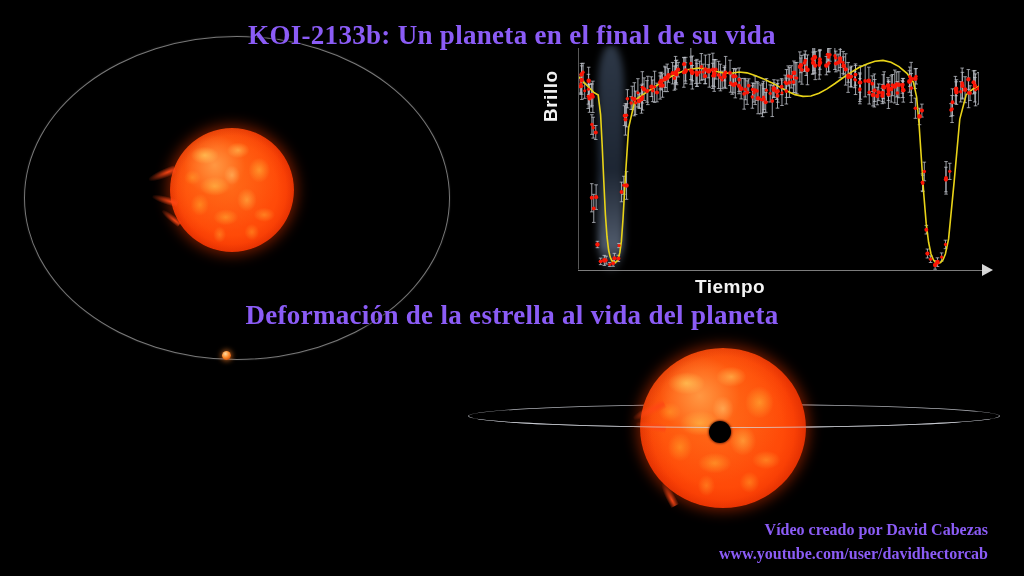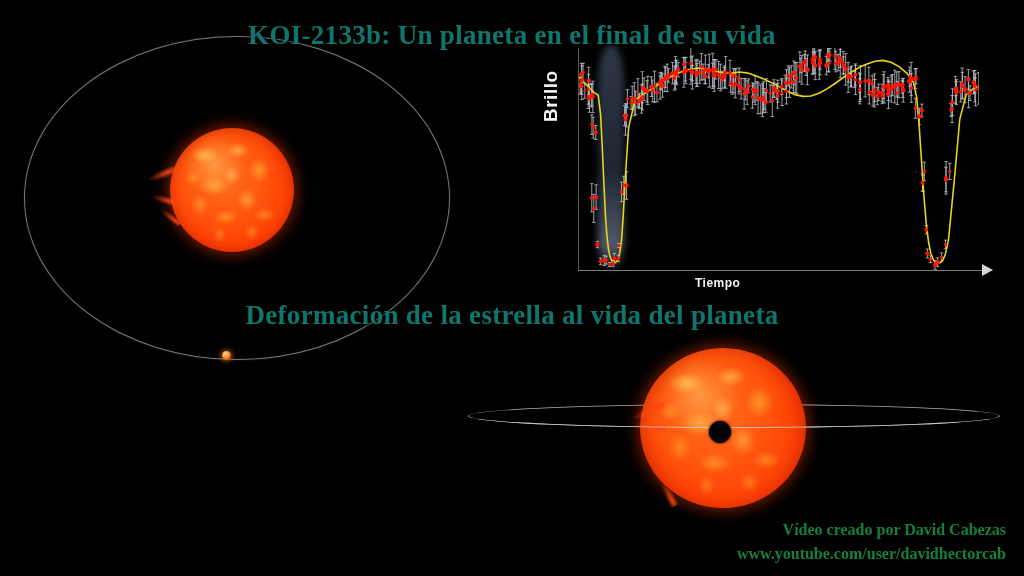--- a/index.html
+++ b/index.html
@@ -9,42 +9,42 @@
     width:1024px; height:576px;
     position:relative; overflow:hidden;
     background:#000000;
     font-family:"Liberation Serif", serif;
   }
   #stage { position:absolute; inset:0; background:#000; }
 
   
   .title-serif {
     position:absolute;
-    color:#0f766e;
+    color:#8b5cf6;
     font-family:"Liberation Serif", serif;
     font-weight:700;
     text-align:center;
     white-space:nowrap;
     text-shadow:0 0 3px rgba(0,0,0,0.9), 1px 1px 2px rgba(0,0,0,0.95);
     letter-spacing:0.3px;
   }
   #main-title {
     left:0; right:0; top:20px;
     font-size:27px;
   }
   #subtitle-deformacion {
     left:0; right:0; top:300px;
     font-size:27px;
   }
 
   
   .credit {
     position:absolute;
-    right:18px;
-    color:#15803d;
+    right:36px;
+    color:#8b5cf6;
     font-family:"Liberation Serif", serif;
     font-weight:700;
     font-size:16px;
     white-space:nowrap;
     text-align:right;
     text-shadow:1px 1px 2px rgba(0,0,0,0.9);
   }
   #credit-line1 { top:521px; }
   #credit-line2 { top:545px; }
 
@@ -179,21 +179,21 @@
     font-size:19px;
     color:#f2f2f2;
     letter-spacing:0.5px;
     white-space:nowrap;
     text-shadow:1px 1px 2px rgba(0,0,0,0.9);
   }
   #label-tiempo {
     position:absolute; left:150px; top:246px;
     font-family:"Liberation Sans", sans-serif;
     font-weight:700;
-    font-size:12px;
+    font-size:19px;
     color:#f4f4f4;
     letter-spacing:0.5px;
     white-space:nowrap;
     text-shadow:1px 1px 2px rgba(0,0,0,0.9);
   }
   .errbar { stroke:#b9bcc4; stroke-width:1; opacity:0.85; }
   .errcap { stroke:#c8ccd4; stroke-width:1; opacity:0.7; }
   .datapoint { fill:#fb1606; }
   #fitline { fill:none; stroke:#e8d318; stroke-width:1.6; }
 </style>

